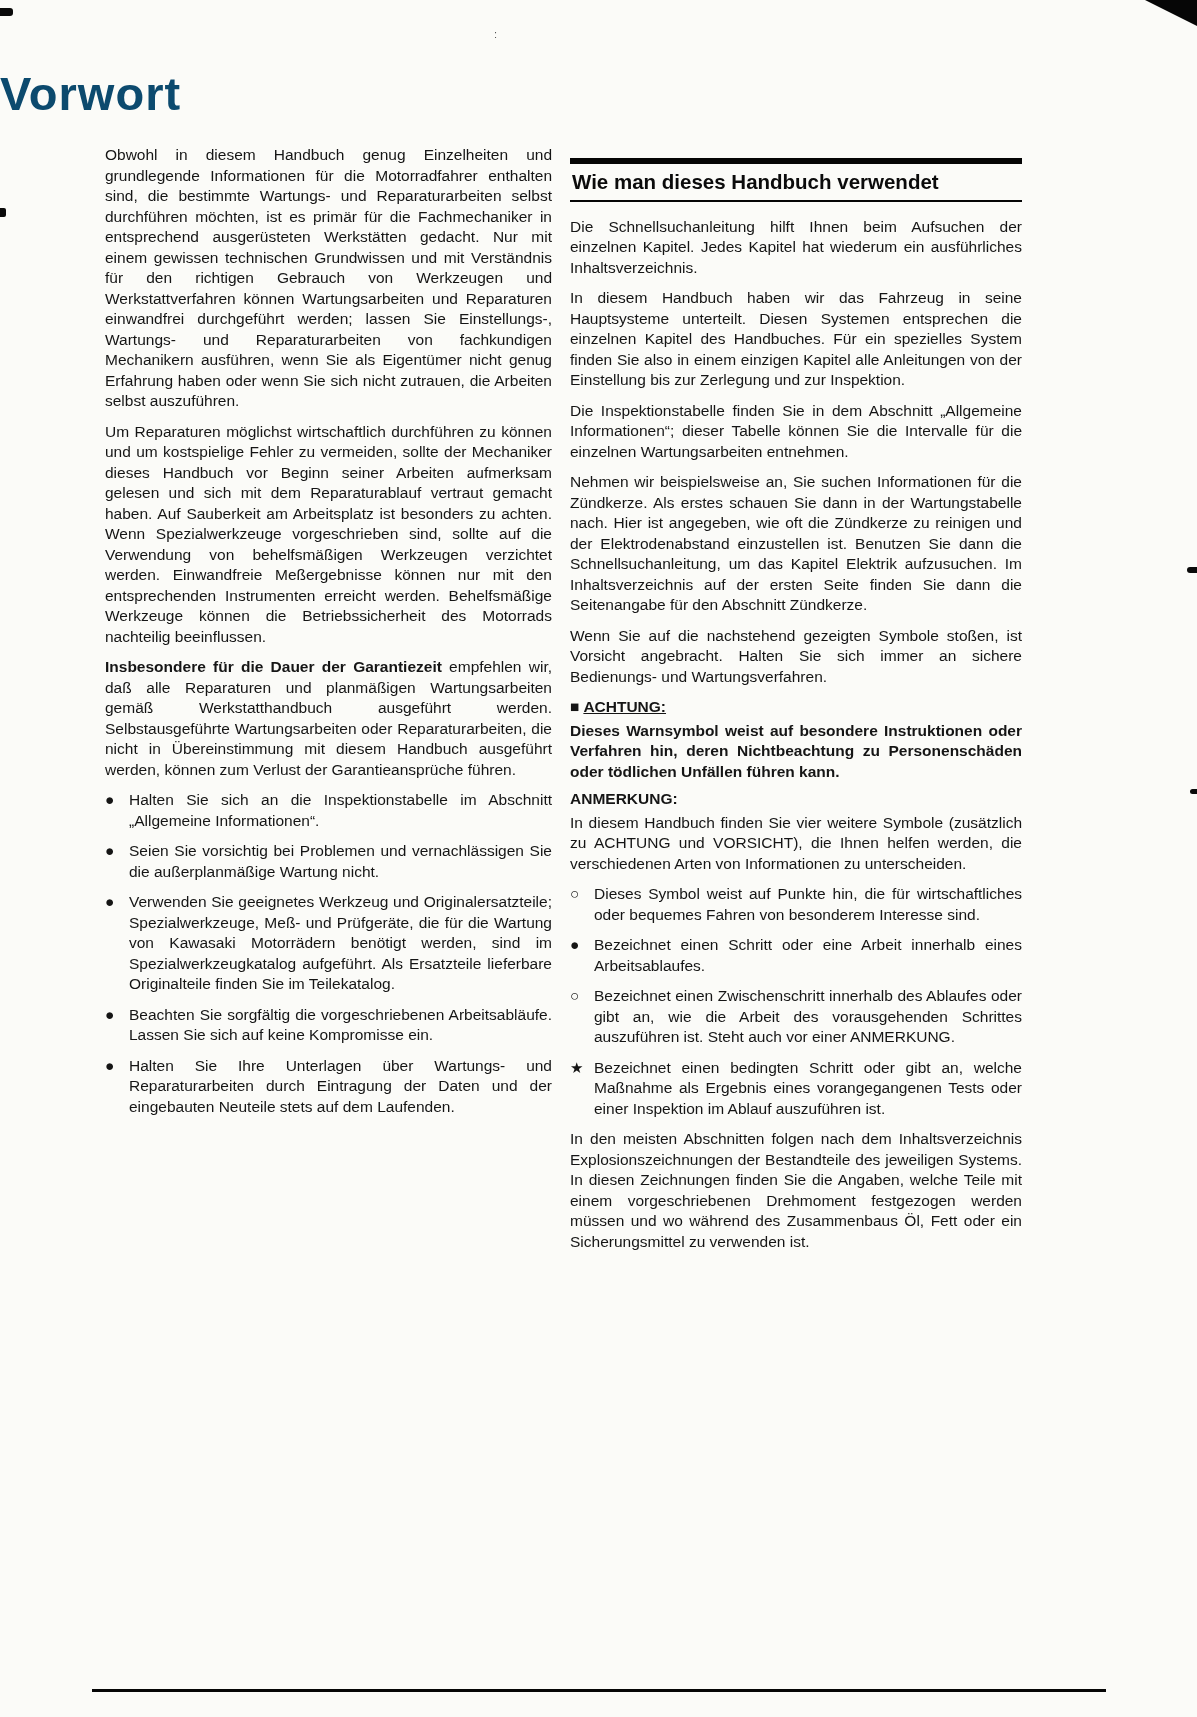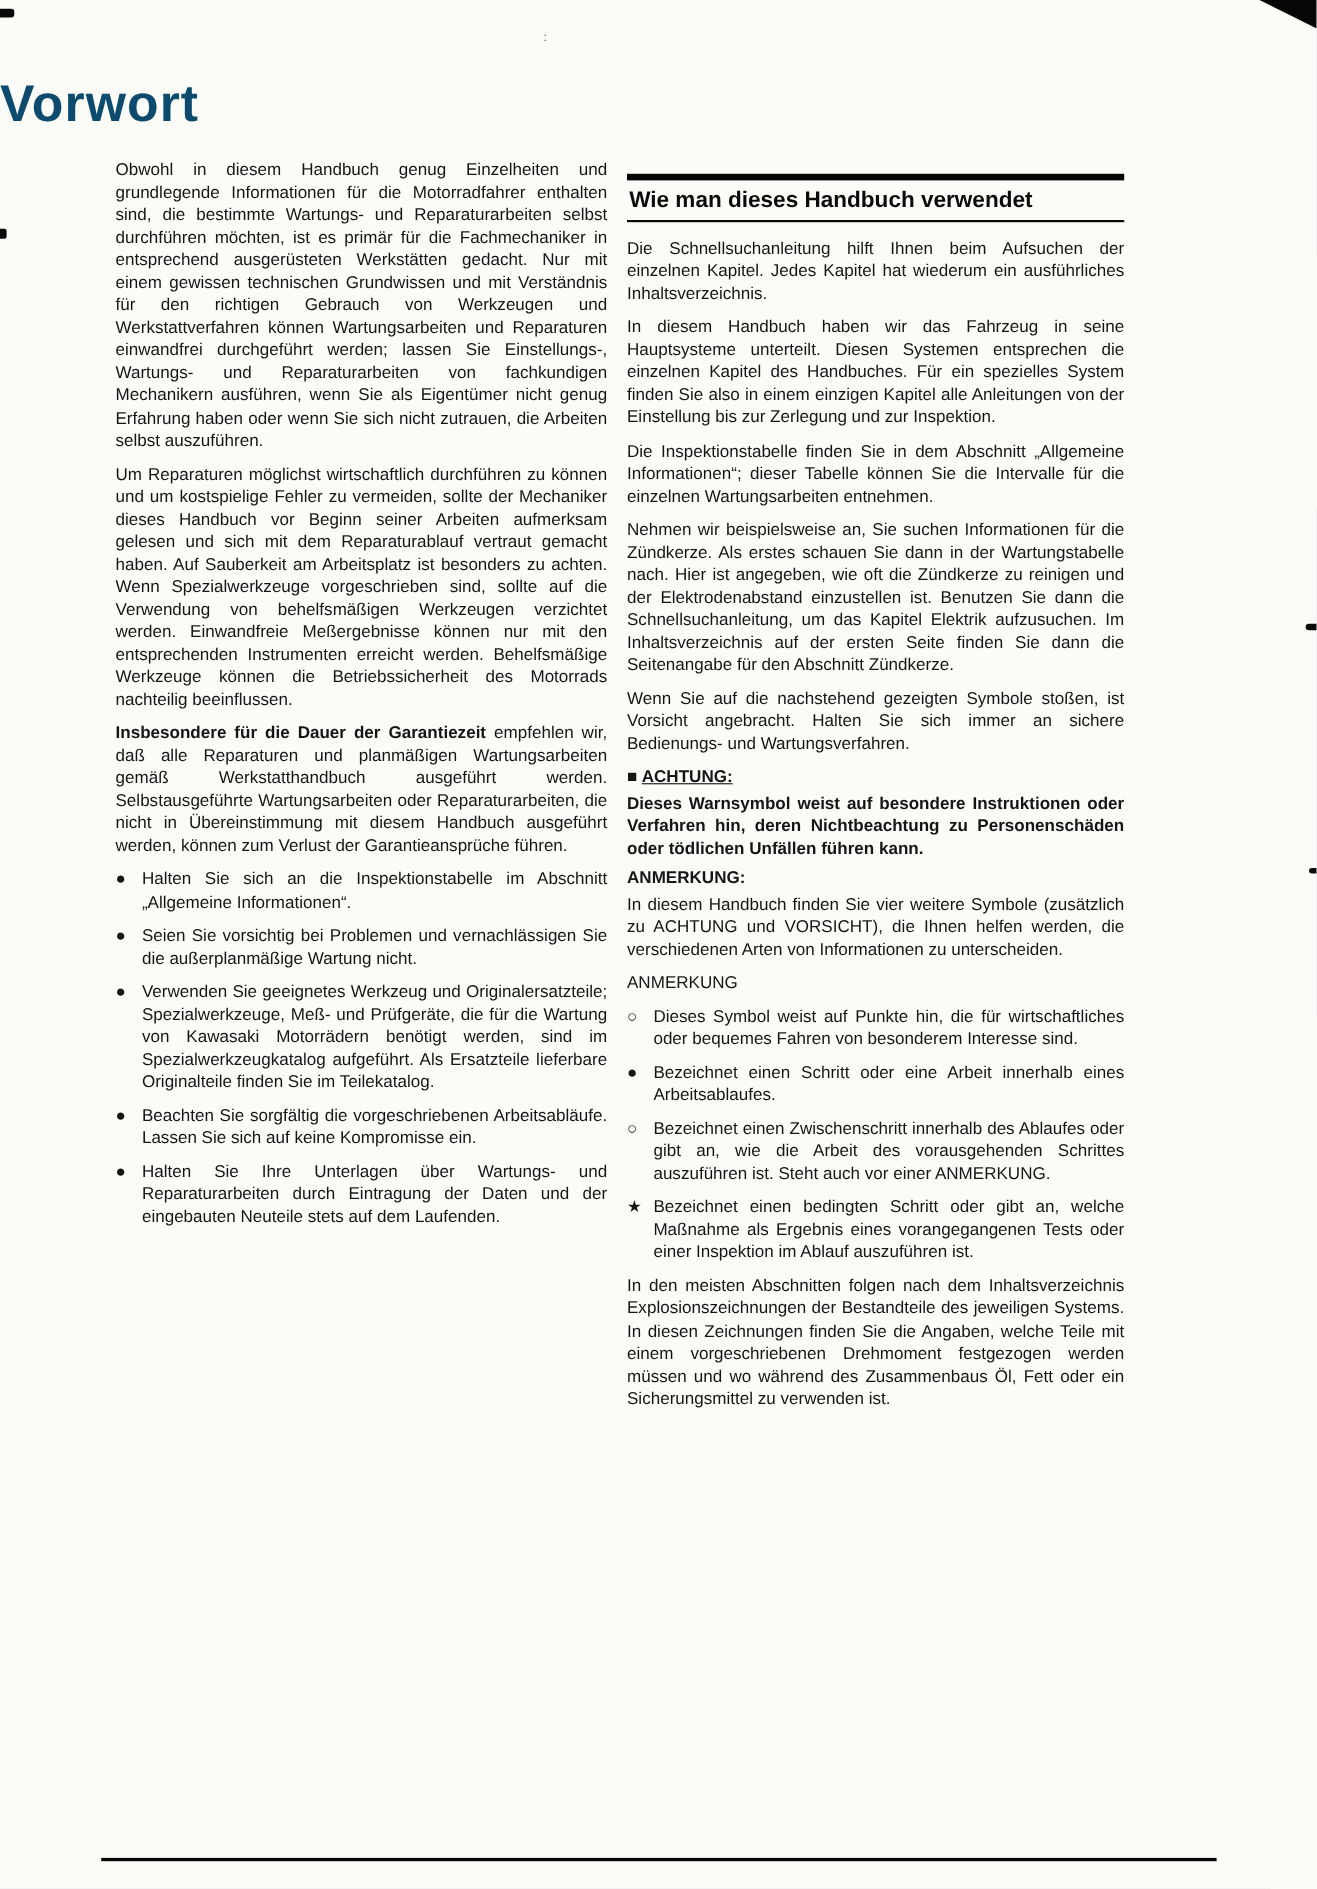--- a/index.html
+++ b/index.html
@@ -129,21 +129,20 @@
     <p class="para">Die Inspektionstabelle finden Sie in dem Abschnitt „Allgemeine Informationen“; dieser Tabelle können Sie die Intervalle für die einzelnen Wartungsarbeiten entnehmen.</p>
     <p class="para">Nehmen wir beispielsweise an, Sie suchen Informationen für die Zündkerze. Als erstes schauen Sie dann in der Wartungstabelle nach. Hier ist angegeben, wie oft die Zündkerze zu reinigen und der Elektrodenabstand einzustellen ist. Benutzen Sie dann die Schnellsuchanleitung, um das Kapitel Elektrik aufzusuchen. Im Inhaltsverzeichnis auf der ersten Seite finden Sie dann die Seitenangabe für den Abschnitt Zündkerze.</p>
     <p class="para">Wenn Sie auf die nachstehend gezeigten Symbole stoßen, ist Vorsicht angebracht. Halten Sie sich immer an sichere Bedienungs- und Wartungsverfahren.</p>
 
     <p class="warn-label"><span class="sq">■</span><span class="u">ACHTUNG:</span></p>
     <p class="para bold tight">Dieses Warnsymbol weist auf besondere Instruktionen oder Verfahren hin, deren Nichtbeachtung zu Personenschäden oder tödlichen Unfällen führen kann.</p>
 
     <p class="warn-label">ANMERKUNG:</p>
 
     <p class="para">In diesem Handbuch finden Sie vier weitere Symbole (zusätzlich zu ACHTUNG und VORSICHT), die Ihnen helfen werden, die verschiedenen Arten von Informationen zu unterscheiden.</p>
-    <p class="para anmerkung">ANMERKUNG</p>
 
     <div class="bullet">
       <span class="marker">○</span>
       <span class="btxt">Dieses Symbol weist auf Punkte hin, die für wirtschaftliches oder bequemes Fahren von besonderem Interesse sind.</span>
     </div>
     <div class="bullet">
       <span class="marker">●</span>
       <span class="btxt">Bezeichnet einen Schritt oder eine Arbeit innerhalb eines Arbeitsablaufes.</span>
     </div>
     <div class="bullet">

